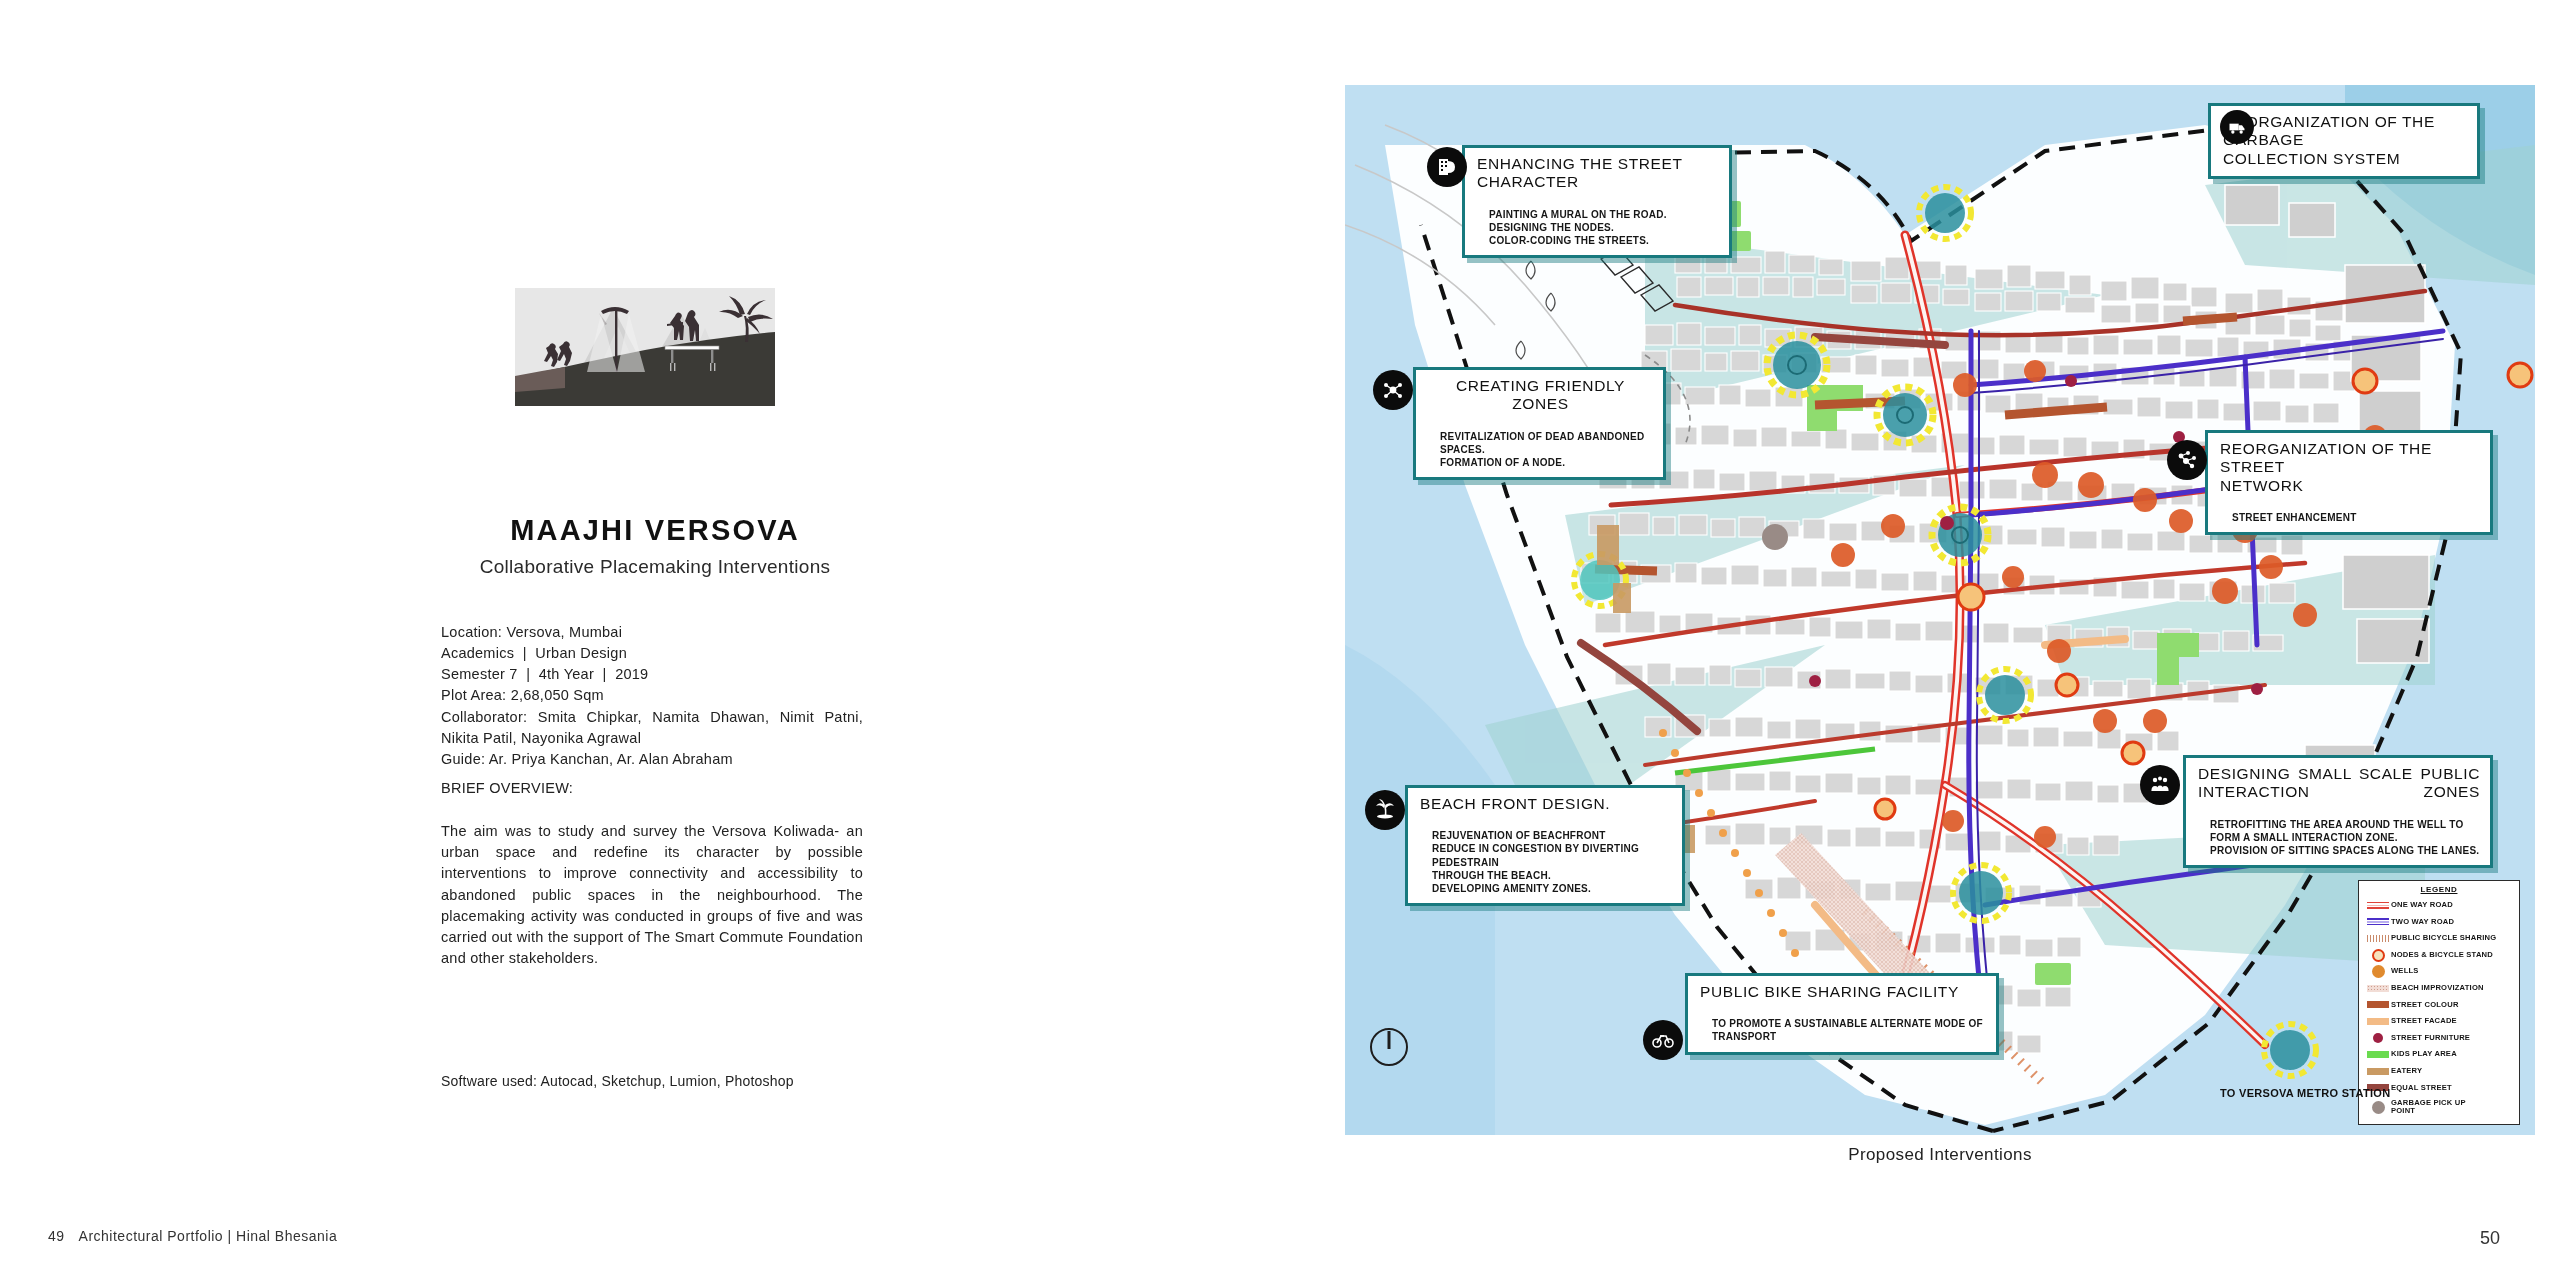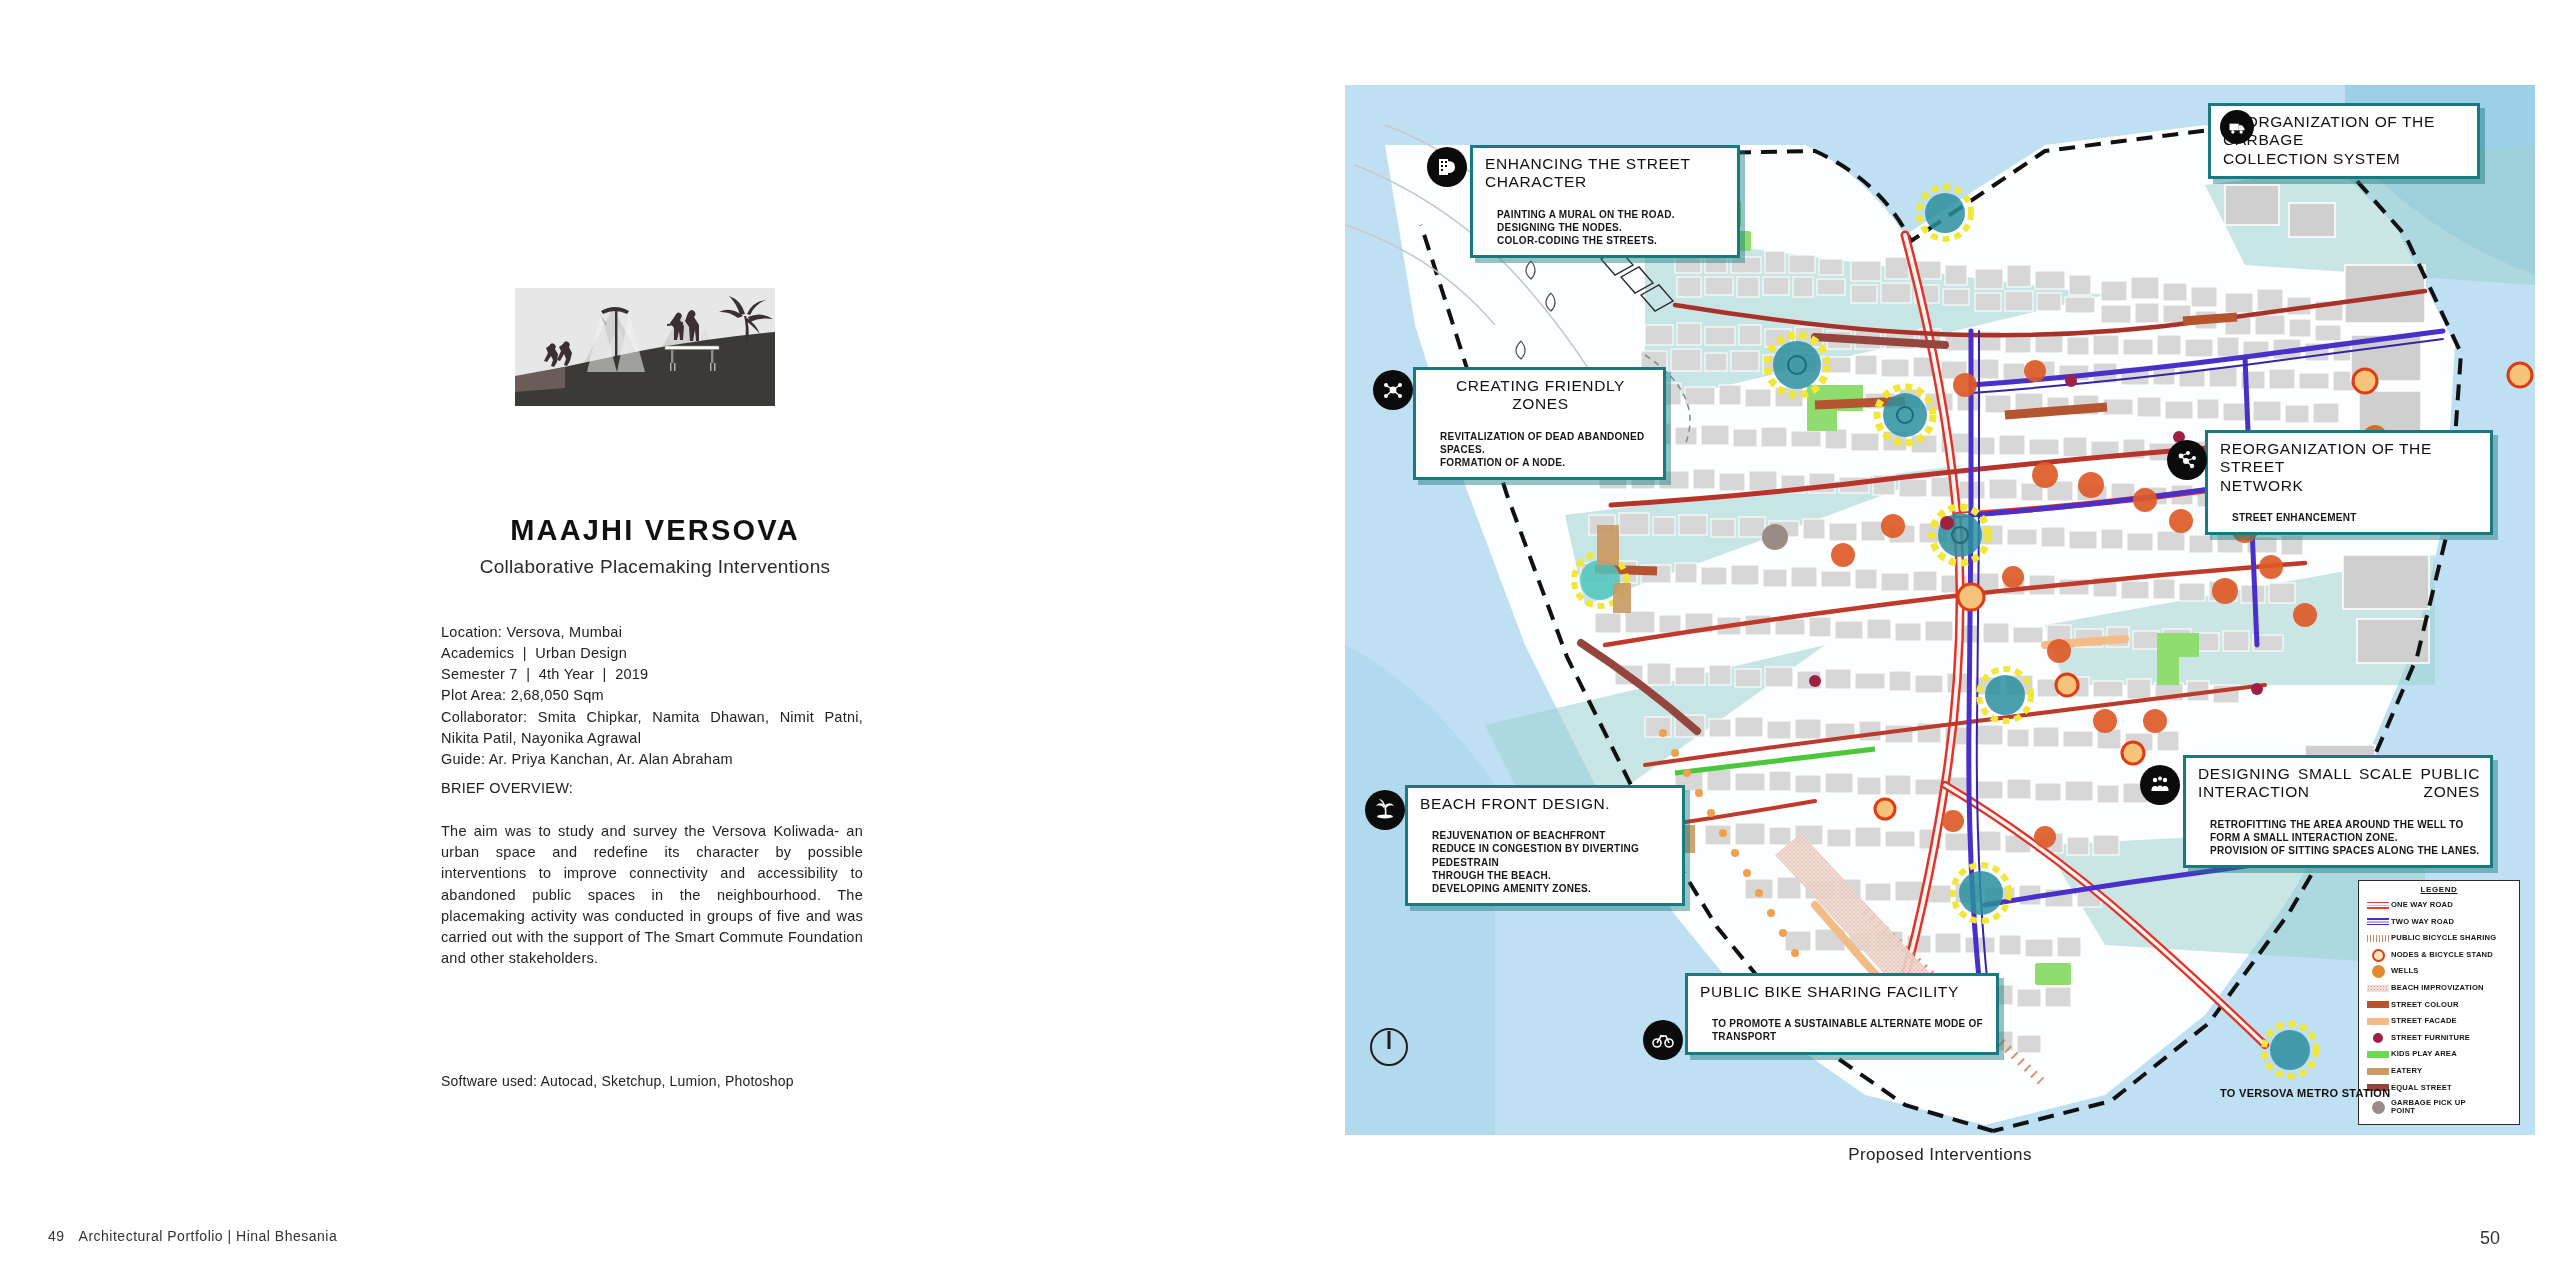--- a/index.html
+++ b/index.html
@@ -734,21 +734,21 @@
             <path d="M13 6q7 0 7 6t-7 6z" fill="#fff"></path>
             <g fill="#0b0b0b">
               <rect x="6" y="6" width="2" height="2"></rect>
               <rect x="10" y="6" width="2" height="2"></rect>
               <rect x="6" y="10" width="2" height="2"></rect>
               <rect x="10" y="10" width="2" height="2"></rect>
               <rect x="6" y="14" width="2" height="2"></rect>
             </g>
           </svg>
       </div>
-      <div class="callout" style="left:125px; top:60px; width:270px;">
+      <div class="callout" style="left:117px; top:60px; width:270px;">
         <div class="c-title">ENHANCING THE STREET CHARACTER</div>
         <div class="c-body">PAINTING A MURAL ON THE ROAD.
 DESIGNING THE NODES.
 COLOR-CODING THE STREETS.</div>
       </div>
 
       <div class="badge" style="left:875px; top:25px; width:34px; height:34px;">
         <svg width="20" height="20" viewBox="0 0 24 24">
             <rect x="3" y="8" width="11" height="8" fill="#fff"></rect>
             <path d="M14 10h4l3 4v2h-7z" fill="#fff"></path>

